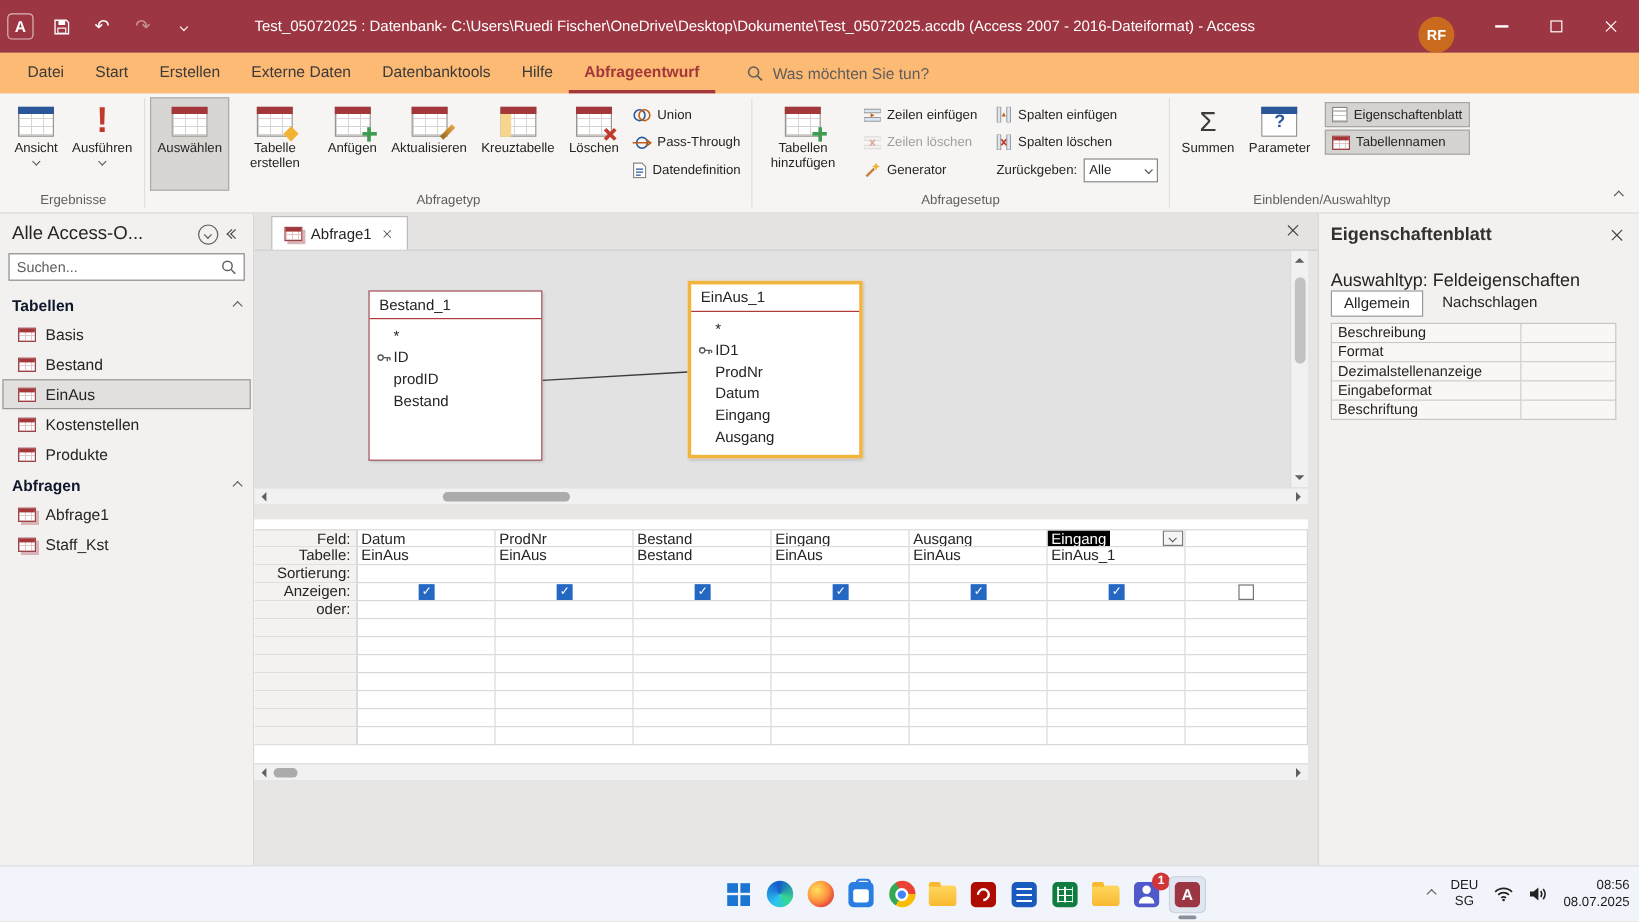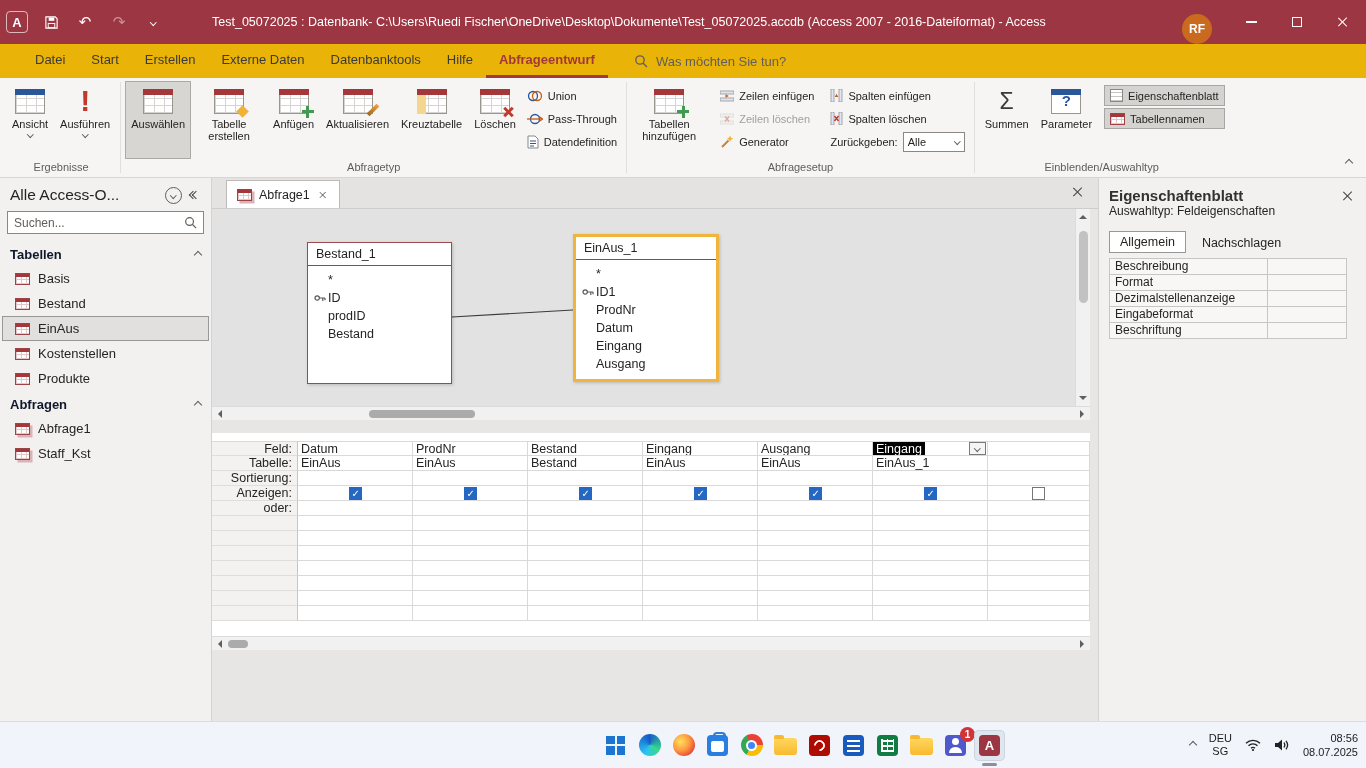--- a/index.html
+++ b/index.html
@@ -18,21 +18,21 @@
 .avatar{width:30px;height:30px;border-radius:50%;background:#C96A1E;display:flex;align-items:center;justify-content:center;font-weight:700;font-size:12px;margin:0 16px}
 .winbtn{width:46px;height:100%;display:flex;align-items:center;justify-content:center}
 .minbar{width:11px;height:1.5px;background:#fff}
 .maxbox{width:10px;height:10px;border:1.3px solid #fff}
 .xbar{position:relative;width:12px;height:12px}
 .xbar::before,.xbar::after{content:"";position:absolute;left:5.4px;top:0;width:1.4px;height:12px;background:#fff}
 .xbar::before{transform:rotate(45deg)}.xbar::after{transform:rotate(-45deg)}
 .xdark::before,.xdark::after{background:#444}
 
 
-.tabrow{height:34px;background:#eab308;display:flex;align-items:stretch;padding-left:22px;flex:0 0 auto}
+.tabrow{height:34px;background:#fdba74;display:flex;align-items:stretch;padding-left:10px;flex:0 0 auto}
 .rtab{padding:0 13px;display:flex;align-items:center;font-size:13px;color:#3B3A39;border-bottom:3px solid transparent}
 .rtab.active{color:#A4373A;font-weight:700;border-bottom-color:#A4373A}
 .ribsearch{display:flex;align-items:center;margin-left:26px;gap:8px;color:#605E5C}
 .ribsearch input{border:none;background:transparent;outline:none;font-size:13px;width:180px;color:#252423;font-family:inherit}
 .ribsearch input::placeholder{color:#605E5C}
 
 
 .ribbon{height:100px;background:#F6F5F4;border-bottom:1px solid #D8D6D4;display:flex;position:relative;flex:0 0 auto;padding:0 2px}
 .rgroup{display:flex;flex-direction:column}
 .rgcontent{flex:1;display:flex;align-items:flex-start;padding:3px 4px 0}
@@ -134,22 +134,22 @@
 .selval{background:#000;color:#fff;padding:0 3px;display:flex;align-items:center}
 .fieldcombo{margin-left:auto;width:17px;height:13px;border:1px solid #7A7A7A;background:#F5F5F5;display:flex;align-items:center;justify-content:center;align-self:center;margin-right:1px}
 .ghscroll{height:14px;background:#F1F1F1;border-top:1px solid #DCDCDC;position:relative;display:flex;align-items:center;justify-content:space-between;padding:0 2px}
 .gthumb{position:absolute;left:16px;width:20px;top:2.5px;height:8px;background:#ABABAB;border-radius:5px}
 .bottomfill{flex:1;background:#E8E6E4}
 
 
 .propsheet{width:268px;background:#F2F1F0;border-left:1px solid #D5D3D1;padding:9px 10px;position:relative;flex:0 0 auto}
 .ps-title{font-size:15px;font-weight:600;color:#323130}
 .ps-close{position:absolute;right:12px;top:12px}
-.ps-sub{font-size:12px;margin-top:0;color:#252423}
-.ps-tabs{display:flex;gap:6px;margin-top:13px;font-size:12.5px;align-items:flex-end}
+.ps-sub{font-size:15px;margin-top:21px;color:#252423}
+.ps-tabs{display:flex;gap:6px;margin-top:0;font-size:12.5px;align-items:flex-start}
 .ps-tab{padding:3px 10px;color:#252423}
 .ps-tab.active{background:#FFF;border:1px solid #9A9896}
 .ps-grid{margin-top:5px;border-top:1px solid #C8C6C4;border-left:1px solid #C8C6C4;width:238px}
 .ps-row{display:flex;height:16px}
 .ps-lab{width:158px;border-right:1px solid #C8C6C4;border-bottom:1px solid #C8C6C4;background:#F8F7F6;padding:0 5px;font-size:12px;line-height:15px;white-space:nowrap;overflow:hidden;flex:0 0 auto}
 .ps-val{flex:1;border-right:1px solid #C8C6C4;border-bottom:1px solid #C8C6C4;background:#F8F7F6}
 
 
 .statusbar{height:24px;background:#F3F2F1;border-top:1px solid #D8D6D4;display:flex;align-items:center;padding:0 9px;font-size:12px;flex:0 0 auto}
 .sb-left{flex:1}

